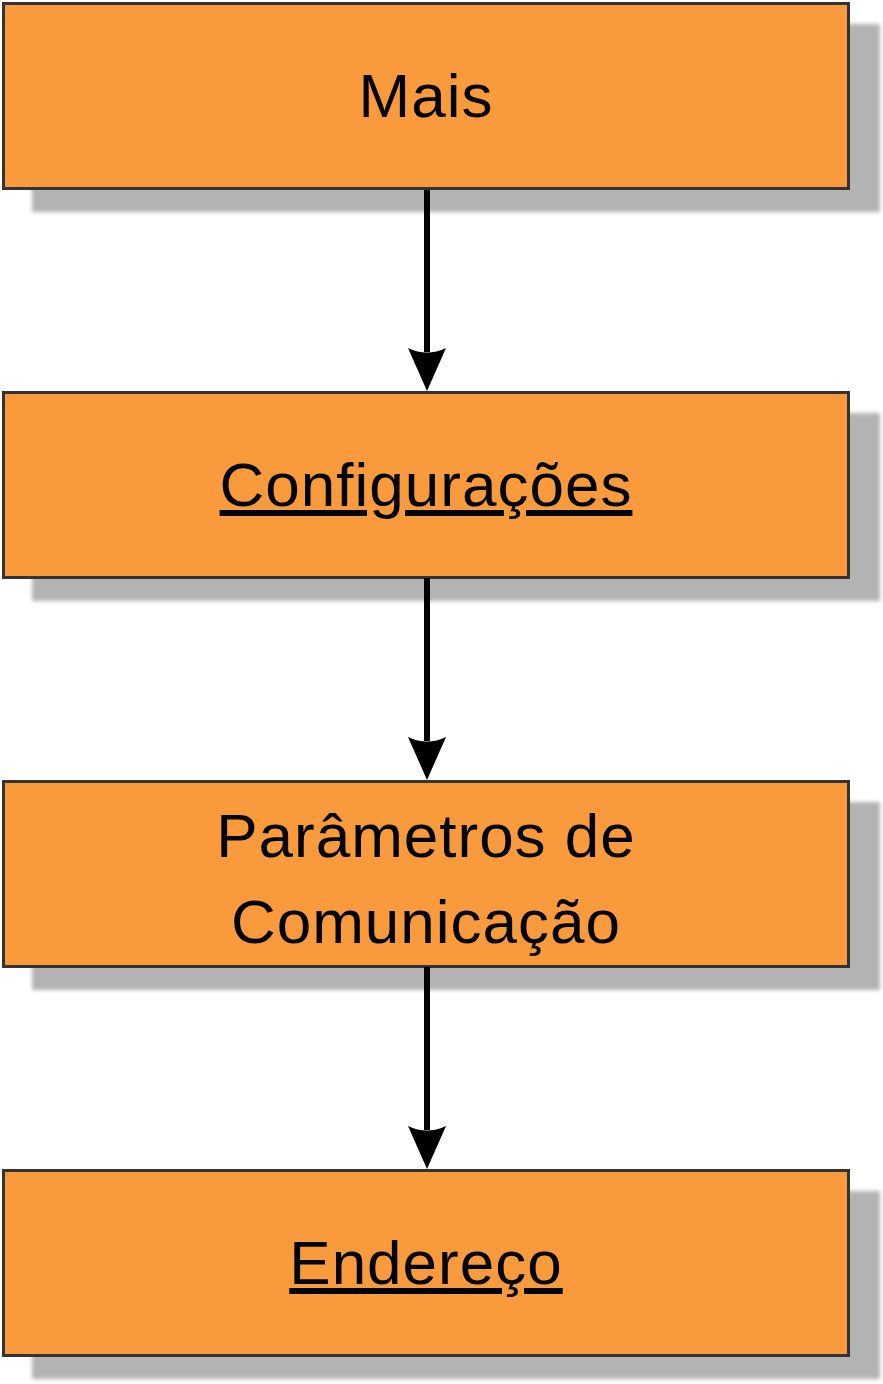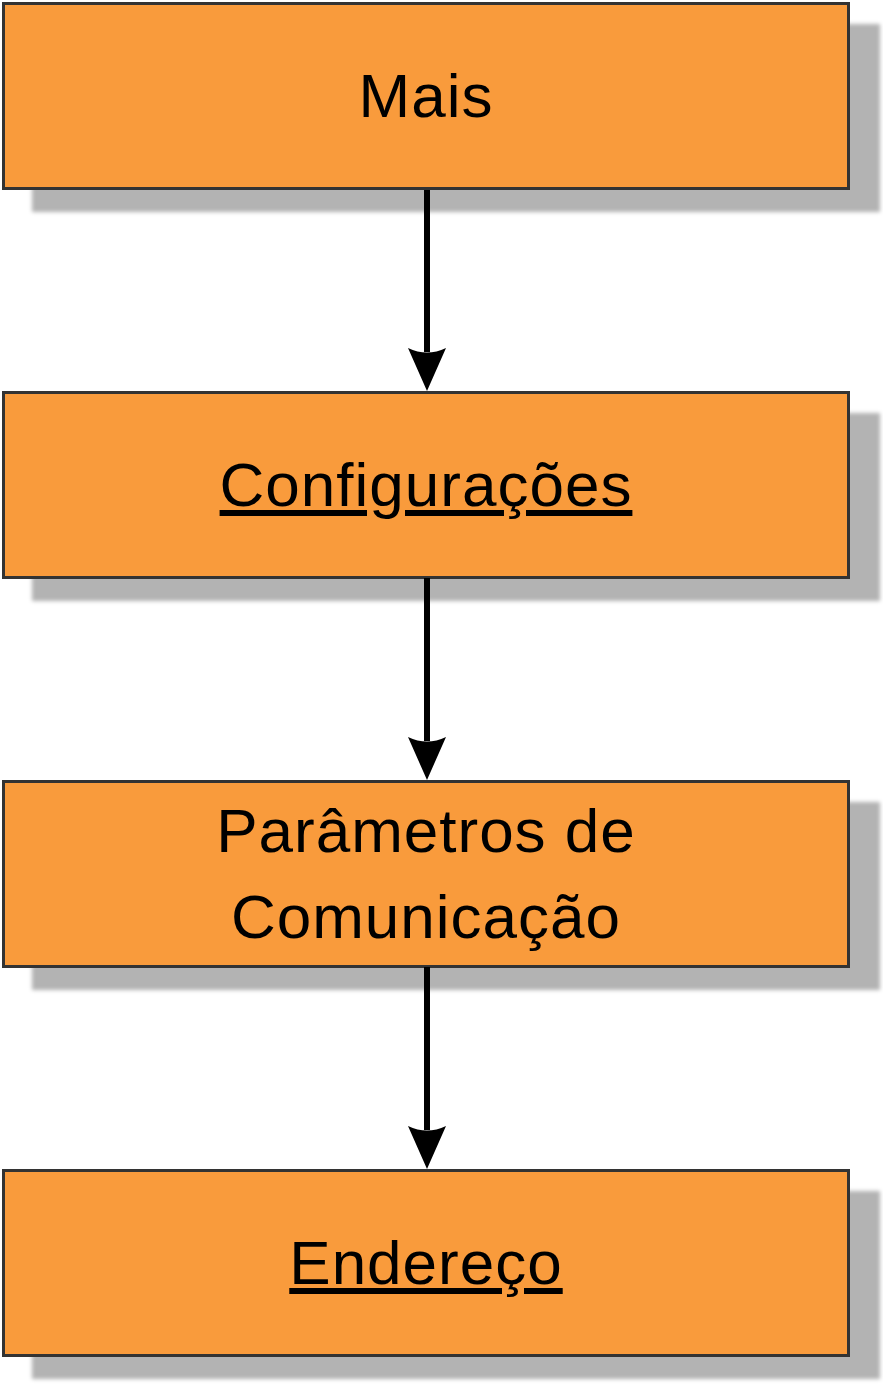--- a/index.html
+++ b/index.html
@@ -24,21 +24,21 @@
     background-color: var(--node-fill, #f99b3c);
     border: 3px solid var(--node-border, #333333);
     box-shadow: 30px 22px 4px 0 var(--shadow, #b3b3b3);
     display: flex;
     align-items: center;
     justify-content: center;
     text-align: center;
   }
   .node-1 { top: 2px; }
   .node-2 { top: 391px; text-decoration: underline; }
-  .node-3 { top: 780px; }
+  .node-3 { top: 780px; align-items: flex-end; }
   .node-4 { top: 1169px; text-decoration: underline; }
   .node-label {
     display: block;
     max-width: 700px;
     font-size: 62px;
     line-height: 86px;
     font-weight: 400;
     letter-spacing: 1px;
     color: var(--text, #000000);
   }

